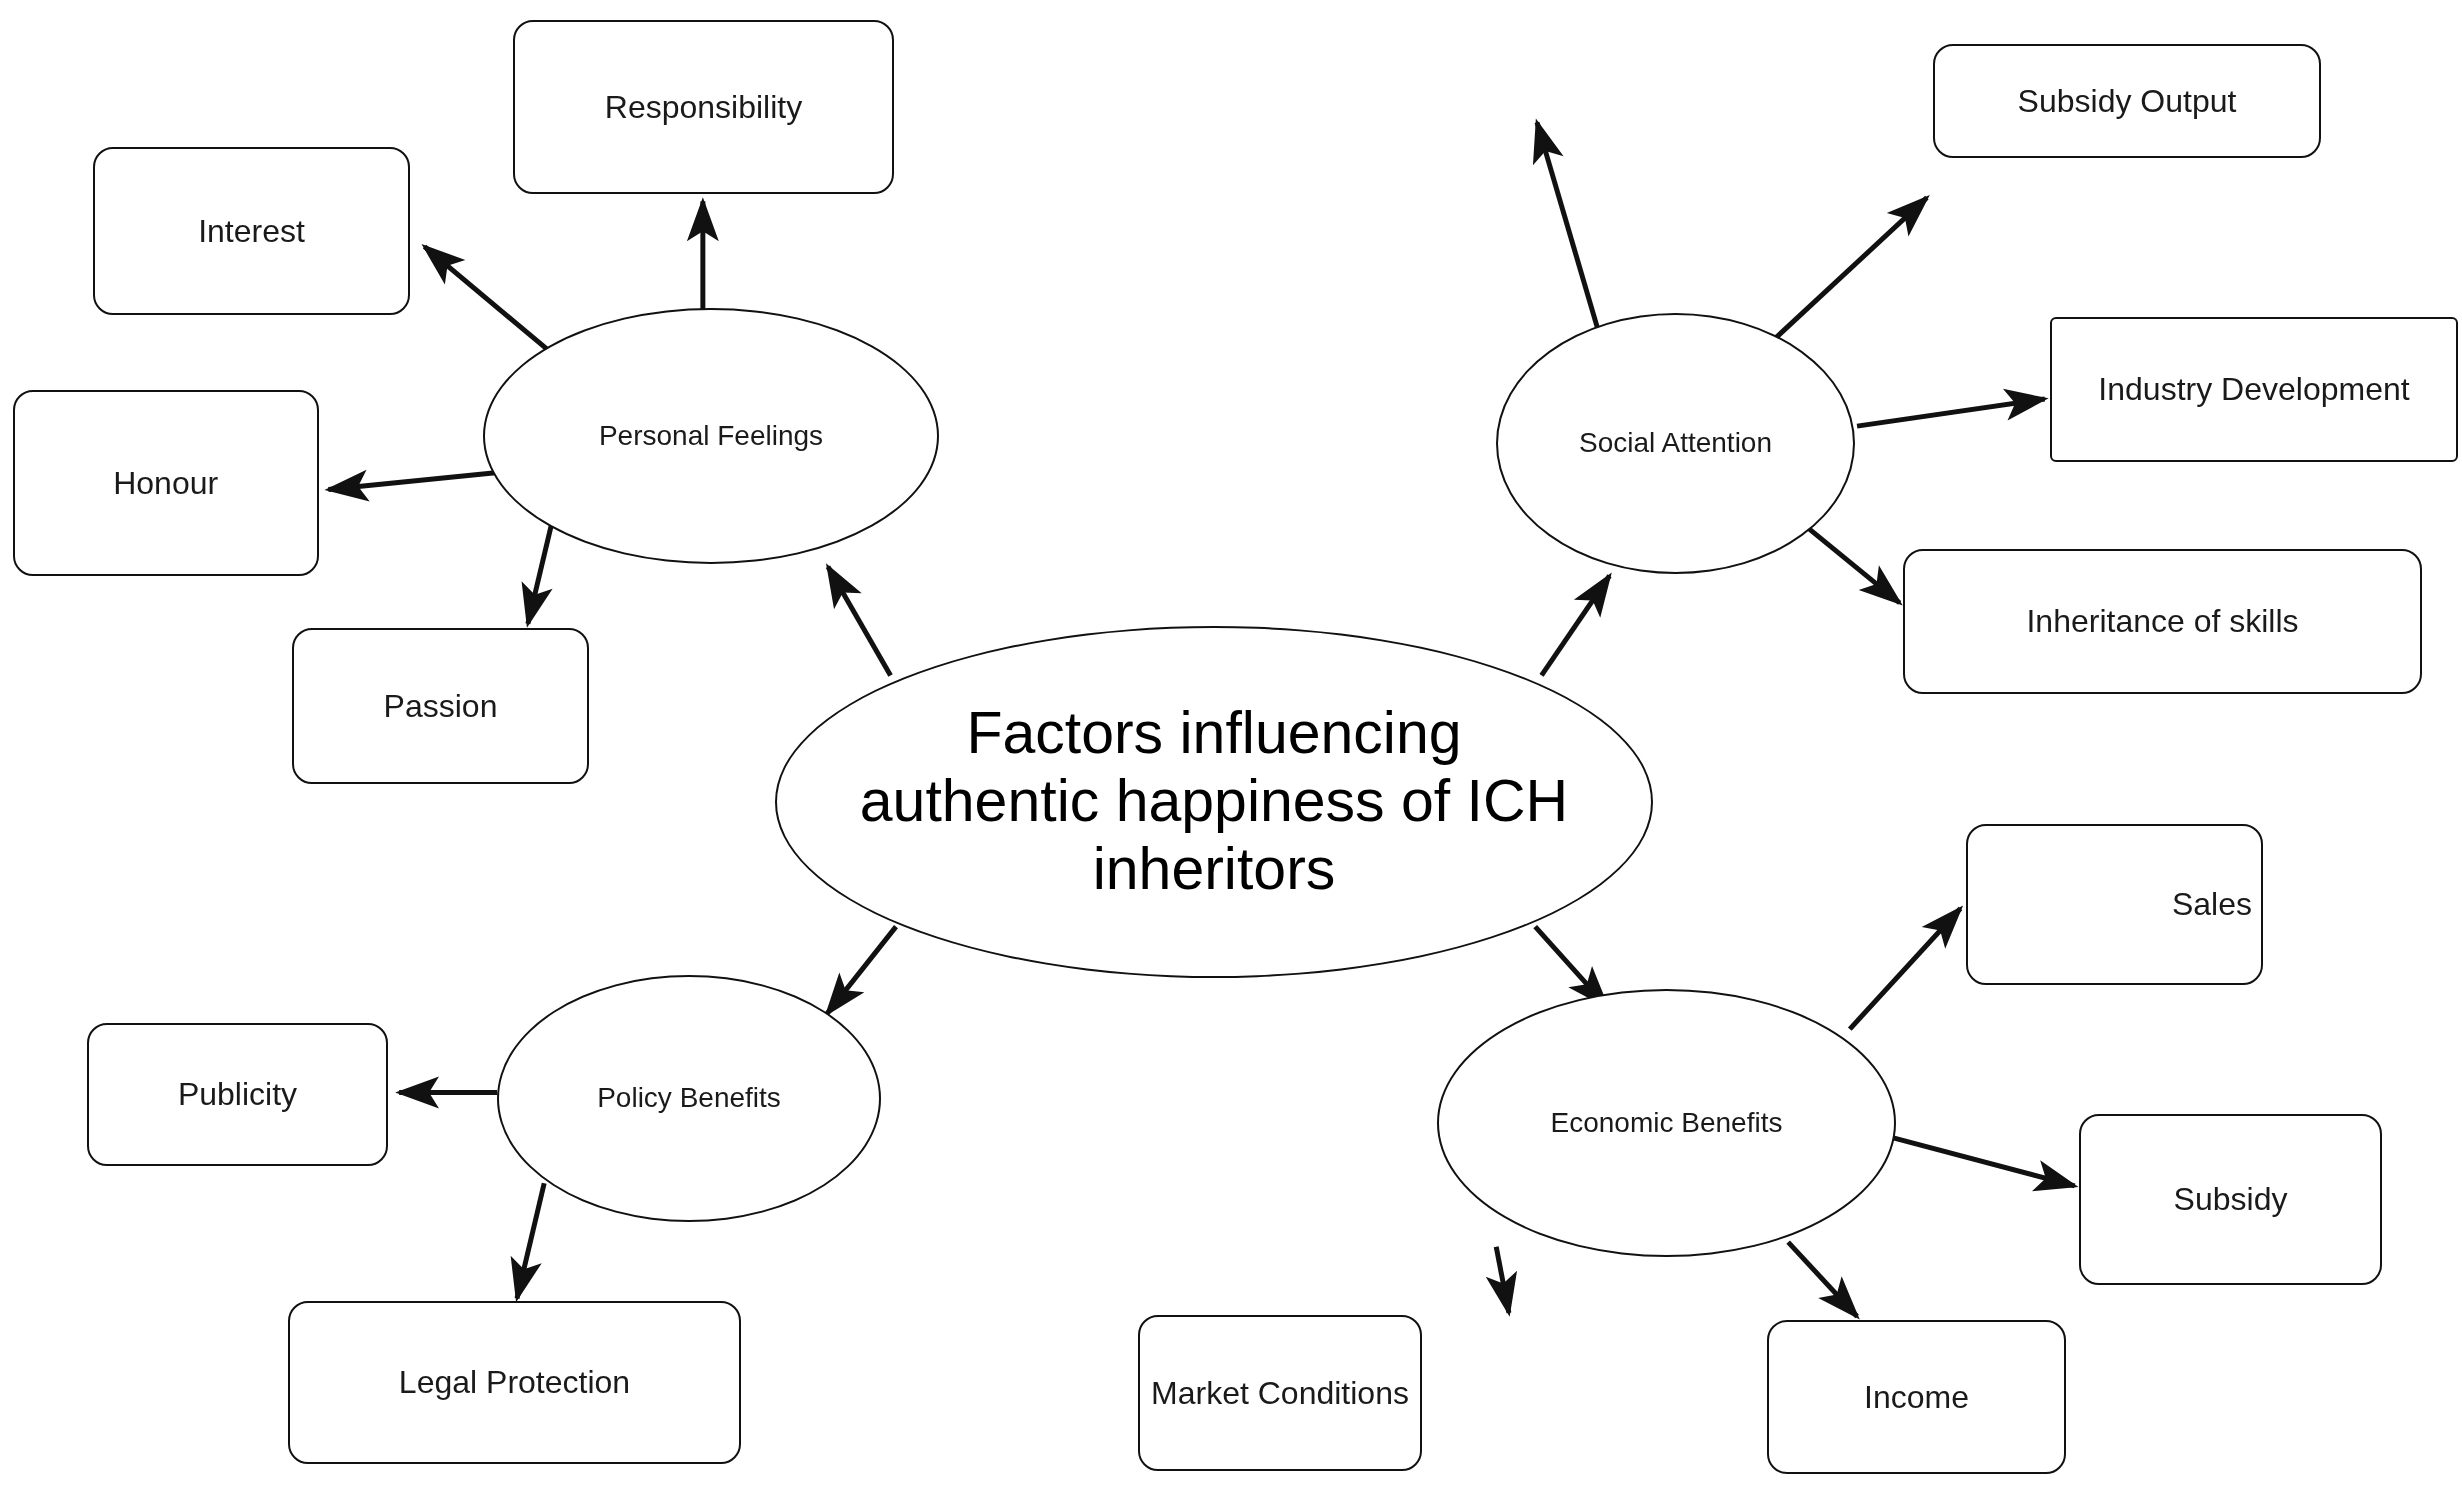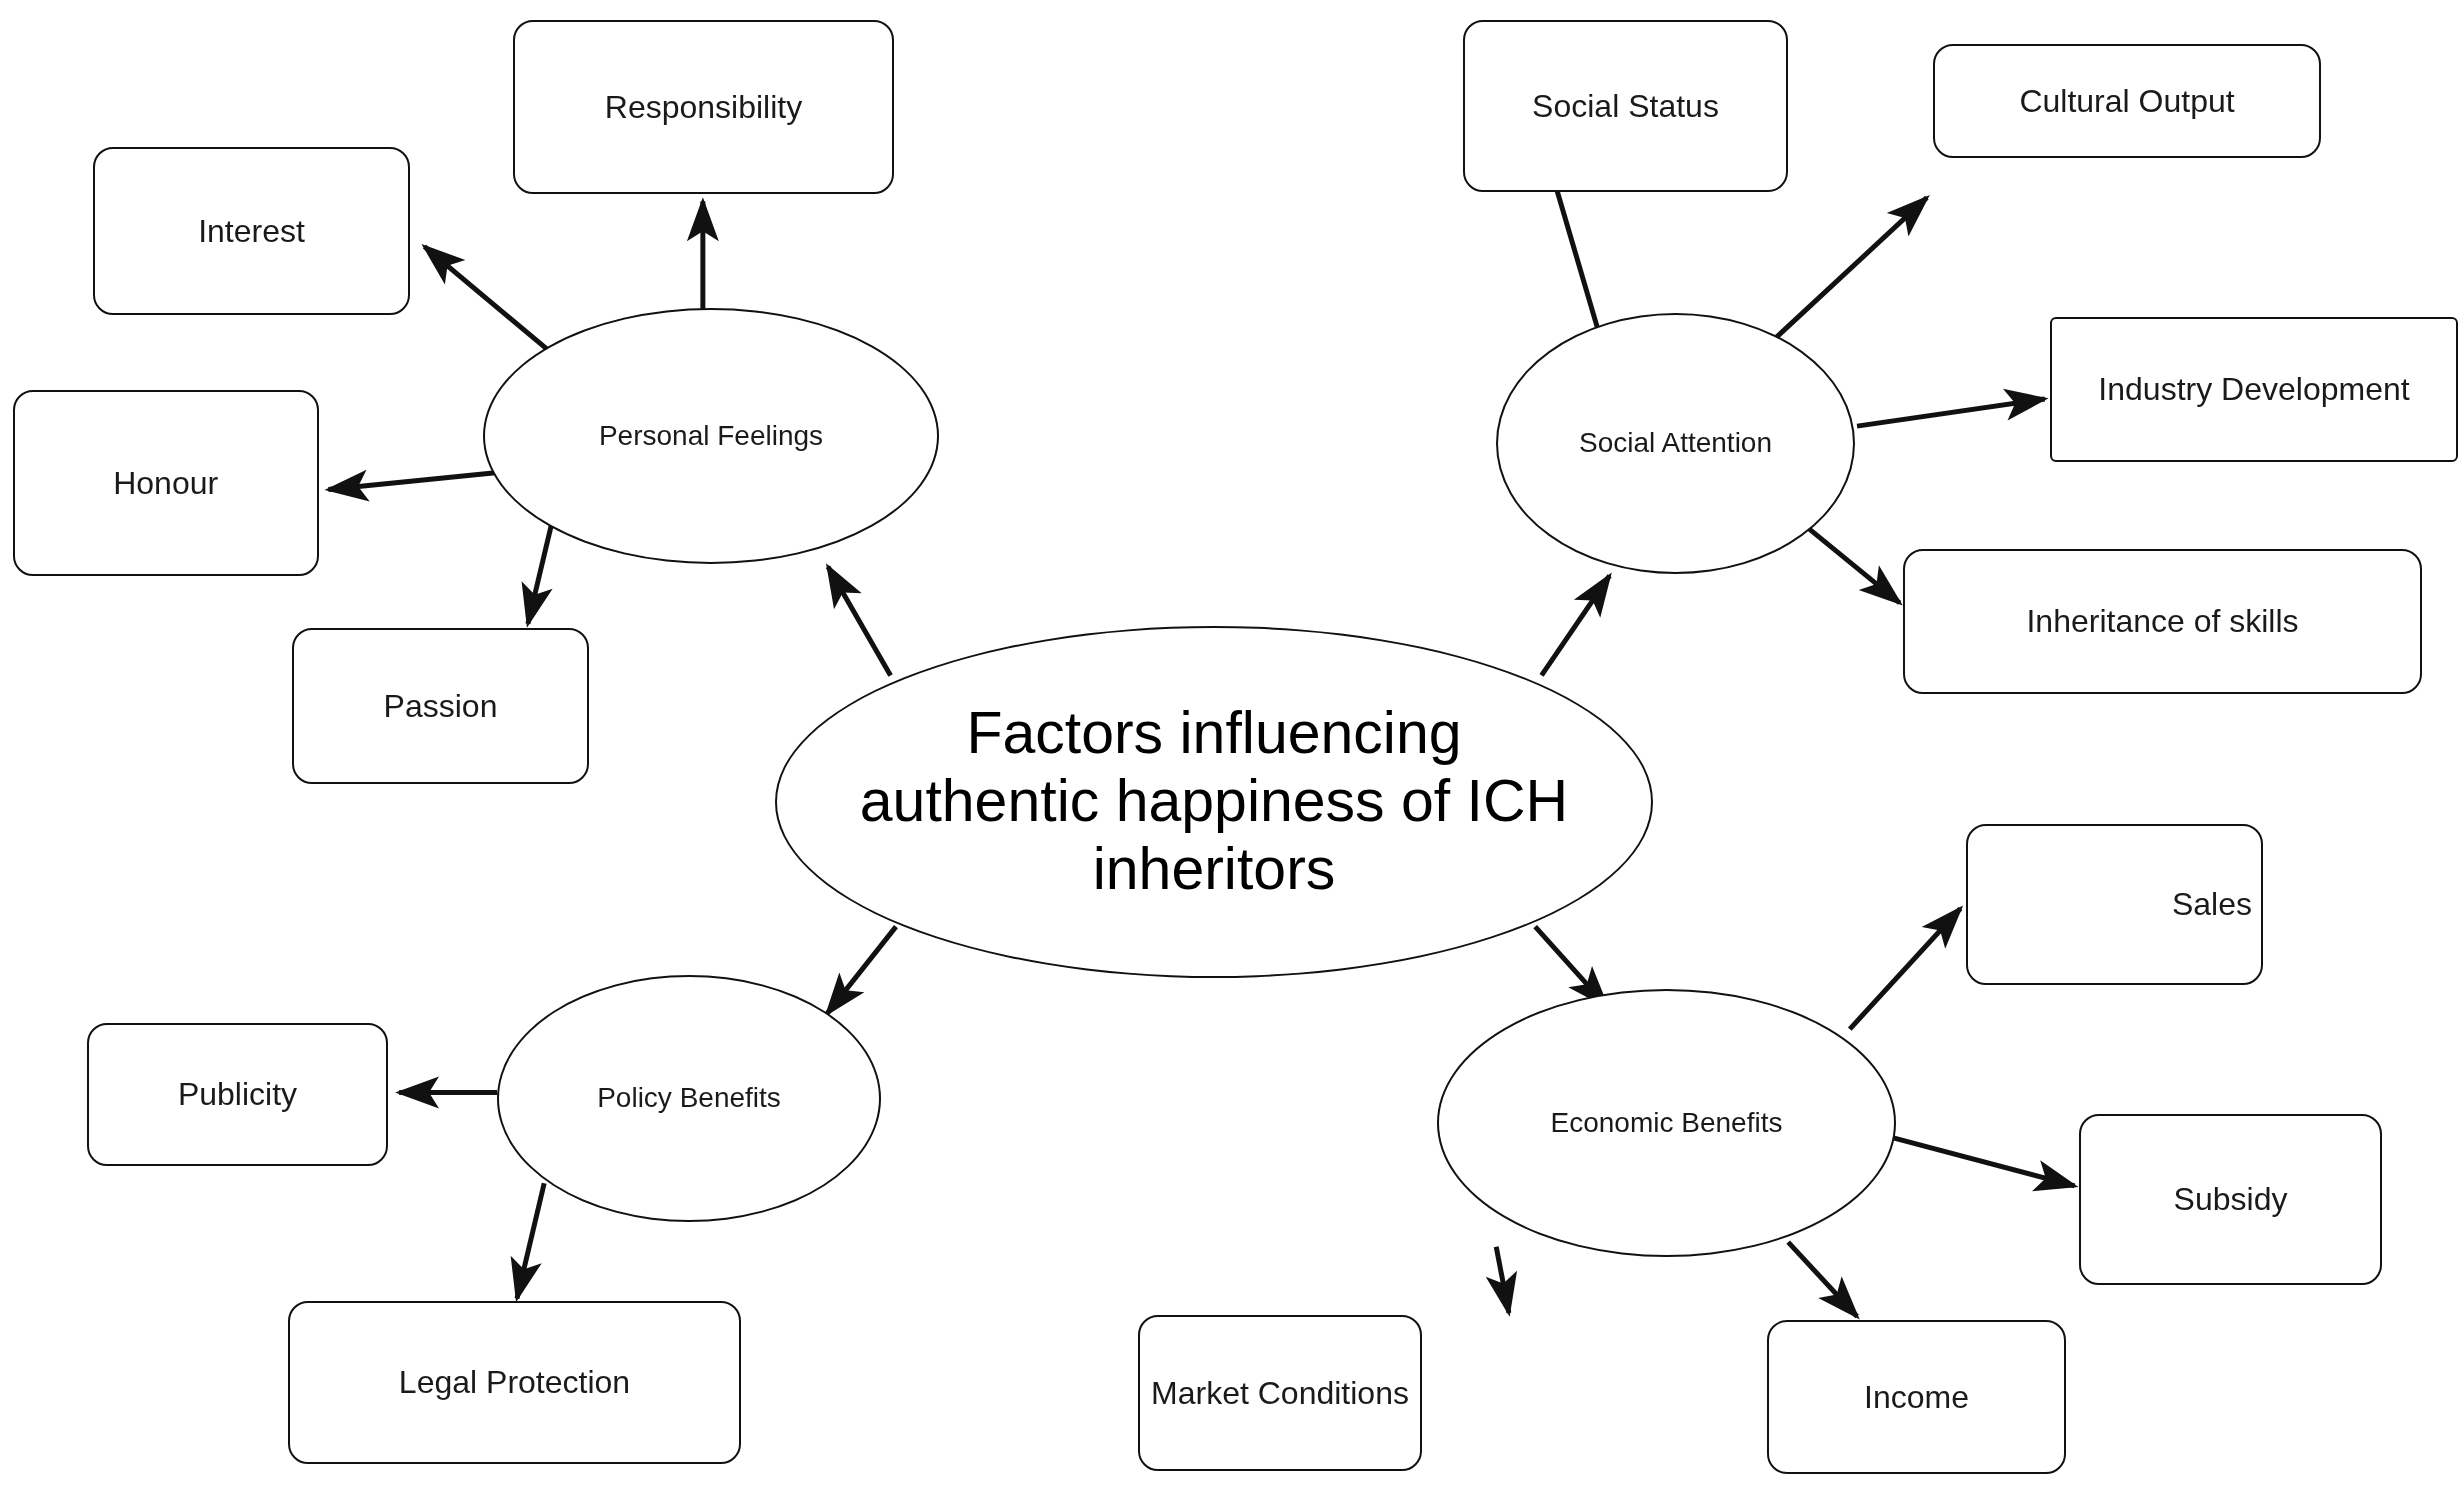--- a/index.html
+++ b/index.html
@@ -73,26 +73,23 @@
   </div>
 
   <div class="node box" style="left:292px;top:628px;width:297px;height:156px;">
     <span>Passion</span>
   </div>
 
   <div class="node ellipse" style="left:1496px;top:313px;width:359px;height:261px;">
     <span>Social Attention</span>
   </div>
 
-  <div class="node box" style="left:1463px;top:20px;width:325px;height:172px;">
-    <span>Social Status</span>
-  </div>
 
   <div class="node box" style="left:1933px;top:44px;width:388px;height:114px;">
-    <span>Cultural  Output</span>
+    <span>Subsidy  Output</span>
   </div>
 
   <div class="node box" style="left:2050px;top:317px;width:408px;height:145px;border-radius:6px;">
     <span>Industry Development</span>
   </div>
 
   <div class="node box" style="left:1903px;top:549px;width:519px;height:145px;">
     <span>Inheritance of skills</span>
   </div>
 

